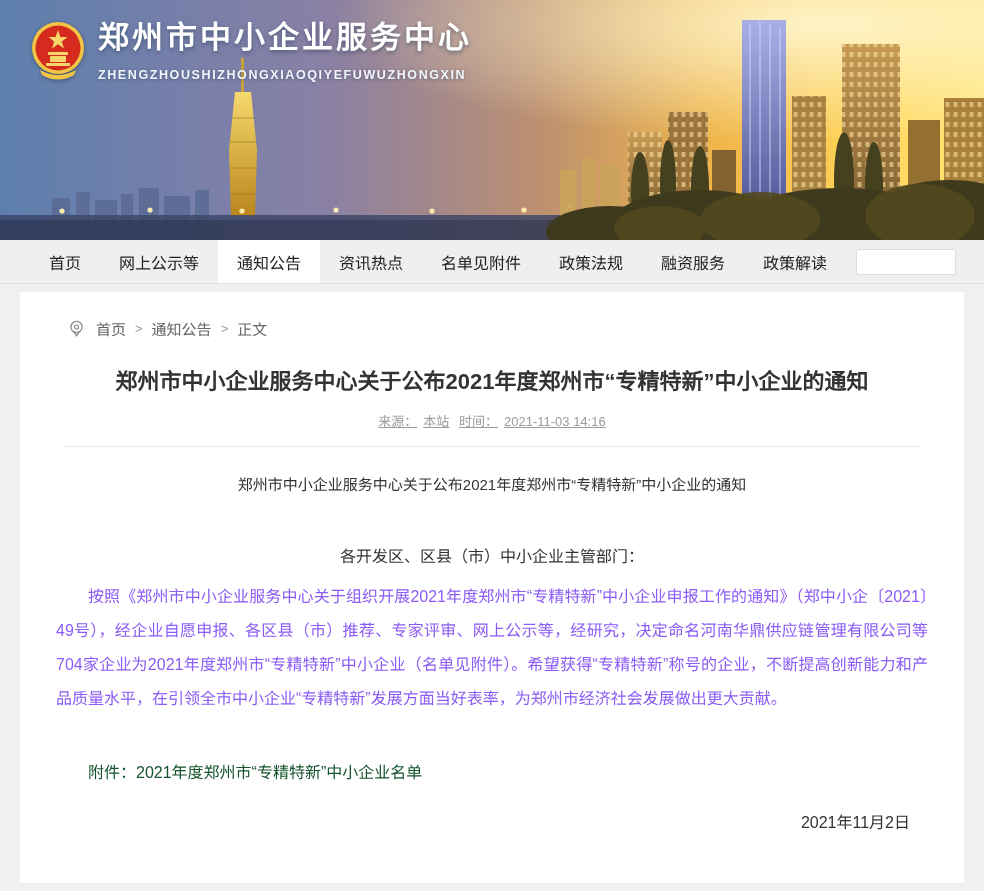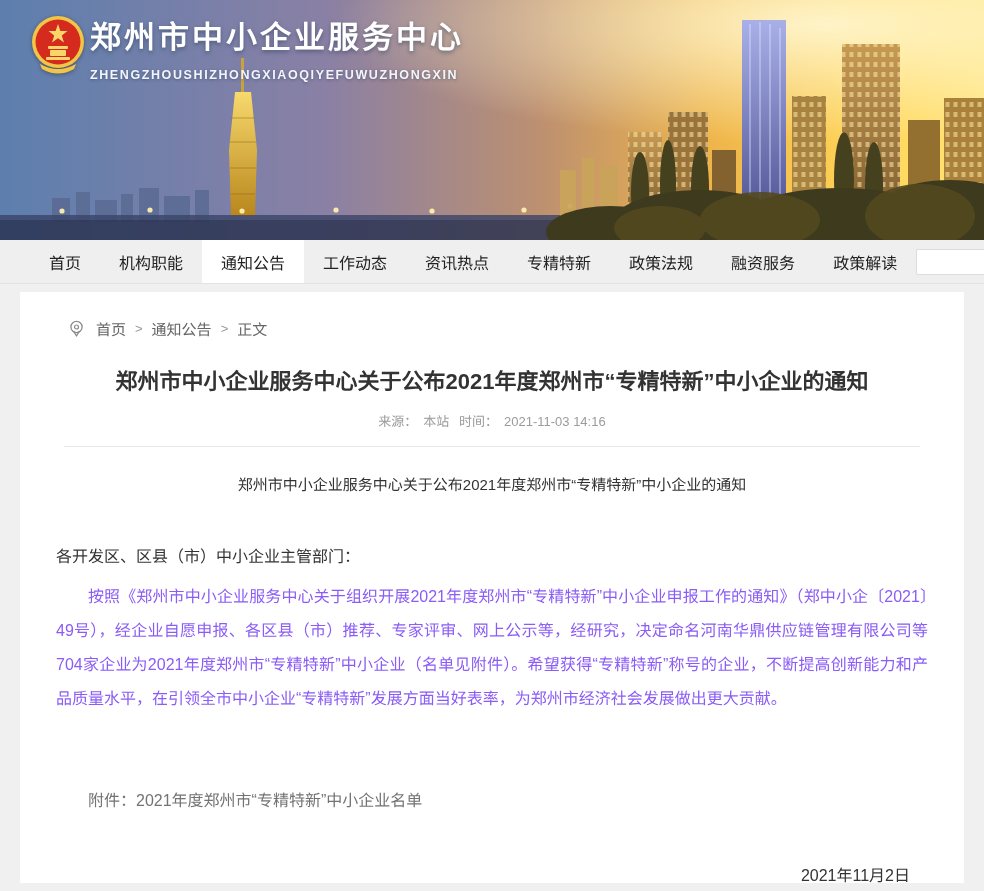--- a/index.html
+++ b/index.html
@@ -3,21 +3,21 @@
 <meta charset="utf-8">
 <style>
   * { margin:0; padding:0; box-sizing:border-box; }
   html,body { background:#e9e9e9; }
   body { font-family:"Liberation Sans", sans-serif; }
   .page { position:relative; width:984px; height:891px; background:#f0f0f0; overflow:hidden; margin:0 auto; }
 
   
   .banner { position:relative; width:984px; height:240px; overflow:hidden; }
   .banner-svg { position:absolute; inset:0; width:100%; height:100%; display:block; }
-  .brand { position:absolute; top:12px; left:26px; display:flex; align-items:flex-start; gap:0; }
+  .brand { position:absolute; top:12px; left:26px; display:flex; align-items:flex-end; gap:8px; }
   .emblem { width:64px; height:64px; display:block; filter:drop-shadow(0 1px 2px rgba(0,0,0,.35)); }
   .site-title { color:#ffffff; font-size:31px; font-weight:bold; letter-spacing:3px;
                 text-shadow:0 2px 4px rgba(40,60,90,.55); }
   .site-subtitle { color:#f2f6fb; font-size:12.5px; font-weight:bold; letter-spacing:1.6px;
                    margin-top:11px; text-shadow:0 1px 3px rgba(40,60,90,.5); }
 
   
   .nav { display:flex; align-items:stretch; height:44px; background:#efefef; padding-left:30px;
          border-bottom:1px solid #e3e3e3; }
   .nav-item { display:flex; align-items:center; padding:0 19px; font-size:16px; color:#222;
@@ -32,28 +32,28 @@
           overflow:hidden; }
   .breadcrumb { display:flex; align-items:center; gap:9px; font-size:15px; color:#666;
                 margin:2px 0 0 12px; }
   .breadcrumb a { color:#666; text-decoration:none; cursor:pointer; }
   .breadcrumb .sep { color:#999; font-size:13px; }
   .pin-icon { width:17px; height:17px; margin-right:2px; }
 
   .title { font-size:22px; font-weight:600; color:#333; text-align:center; line-height:1.55;
            margin:26px 14px 12px; }
   .meta { text-align:center; font-size:13px; color:#9b9b9b; margin-bottom:16px; }
-  .meta span { margin:8px 3px; }
+  .meta span { margin:8px 3px;text-decoration:underline; }
   .divider { border:none; border-top:1px solid #e8e8e8; margin:0 8px 26px; }
 
   .subtitle { text-align:center; font-size:15px; color:#333; margin-bottom:46px; }
-  .salutation { font-size:16px; color:#333; line-height:34px; margin-bottom:6px; }
+  .salutation { font-size:16px; color:#333; line-height:34px; margin-bottom:6px;text-align:center; }
   .body-text { font-size:16px; color:#8b5cf6; line-height:34px; text-indent:2em; text-align:justify; }
-  .attachment { font-size:16px; color:#737373; line-height:34px; text-indent:2em; margin-top:68px; }
-  .date { font-size:16px; color:#333; text-align:right; margin-top:44px; padding-right:18px; }
+  .attachment { font-size:16px; color:#14532d; line-height:34px; text-indent:2em; margin-top:40px; }
+  .date { font-size:16px; color:#333; text-align:right; margin-top:19px; padding-right:18px; }
 </style>
 </head>
 <body>
 
 <div class="page">
 
   <header class="banner">
     <svg class="banner-svg" viewBox="0 0 984 240" preserveAspectRatio="none" aria-hidden="true">
       <defs>
         <linearGradient id="sky" x1="0" y1="0" x2="1" y2="0">
@@ -178,25 +178,24 @@
       </svg>
       <div class="brand-text">
         <div class="site-title">郑州市中小企业服务中心</div>
         <div class="site-subtitle">ZHENGZHOUSHIZHONGXIAOQIYEFUWUZHONGXIN</div>
       </div>
     </div>
   </header>
 
   <nav class="nav">
     <a class="nav-item">首页</a>
-    <a class="nav-item">机构职能</a>
+    <a class="nav-item">网上公示等</a>
     <a class="nav-item active">通知公告</a>
-    <a class="nav-item">工作动态</a>
     <a class="nav-item">资讯热点</a>
-    <a class="nav-item">专精特新</a>
+    <a class="nav-item">名单见附件</a>
     <a class="nav-item">政策法规</a>
     <a class="nav-item">融资服务</a>
     <a class="nav-item">政策解读</a>
     <div class="nav-search">
       <input class="search-input" type="text" value="" style="">
       
     </div>
   </nav>
 
   <main class="card">

